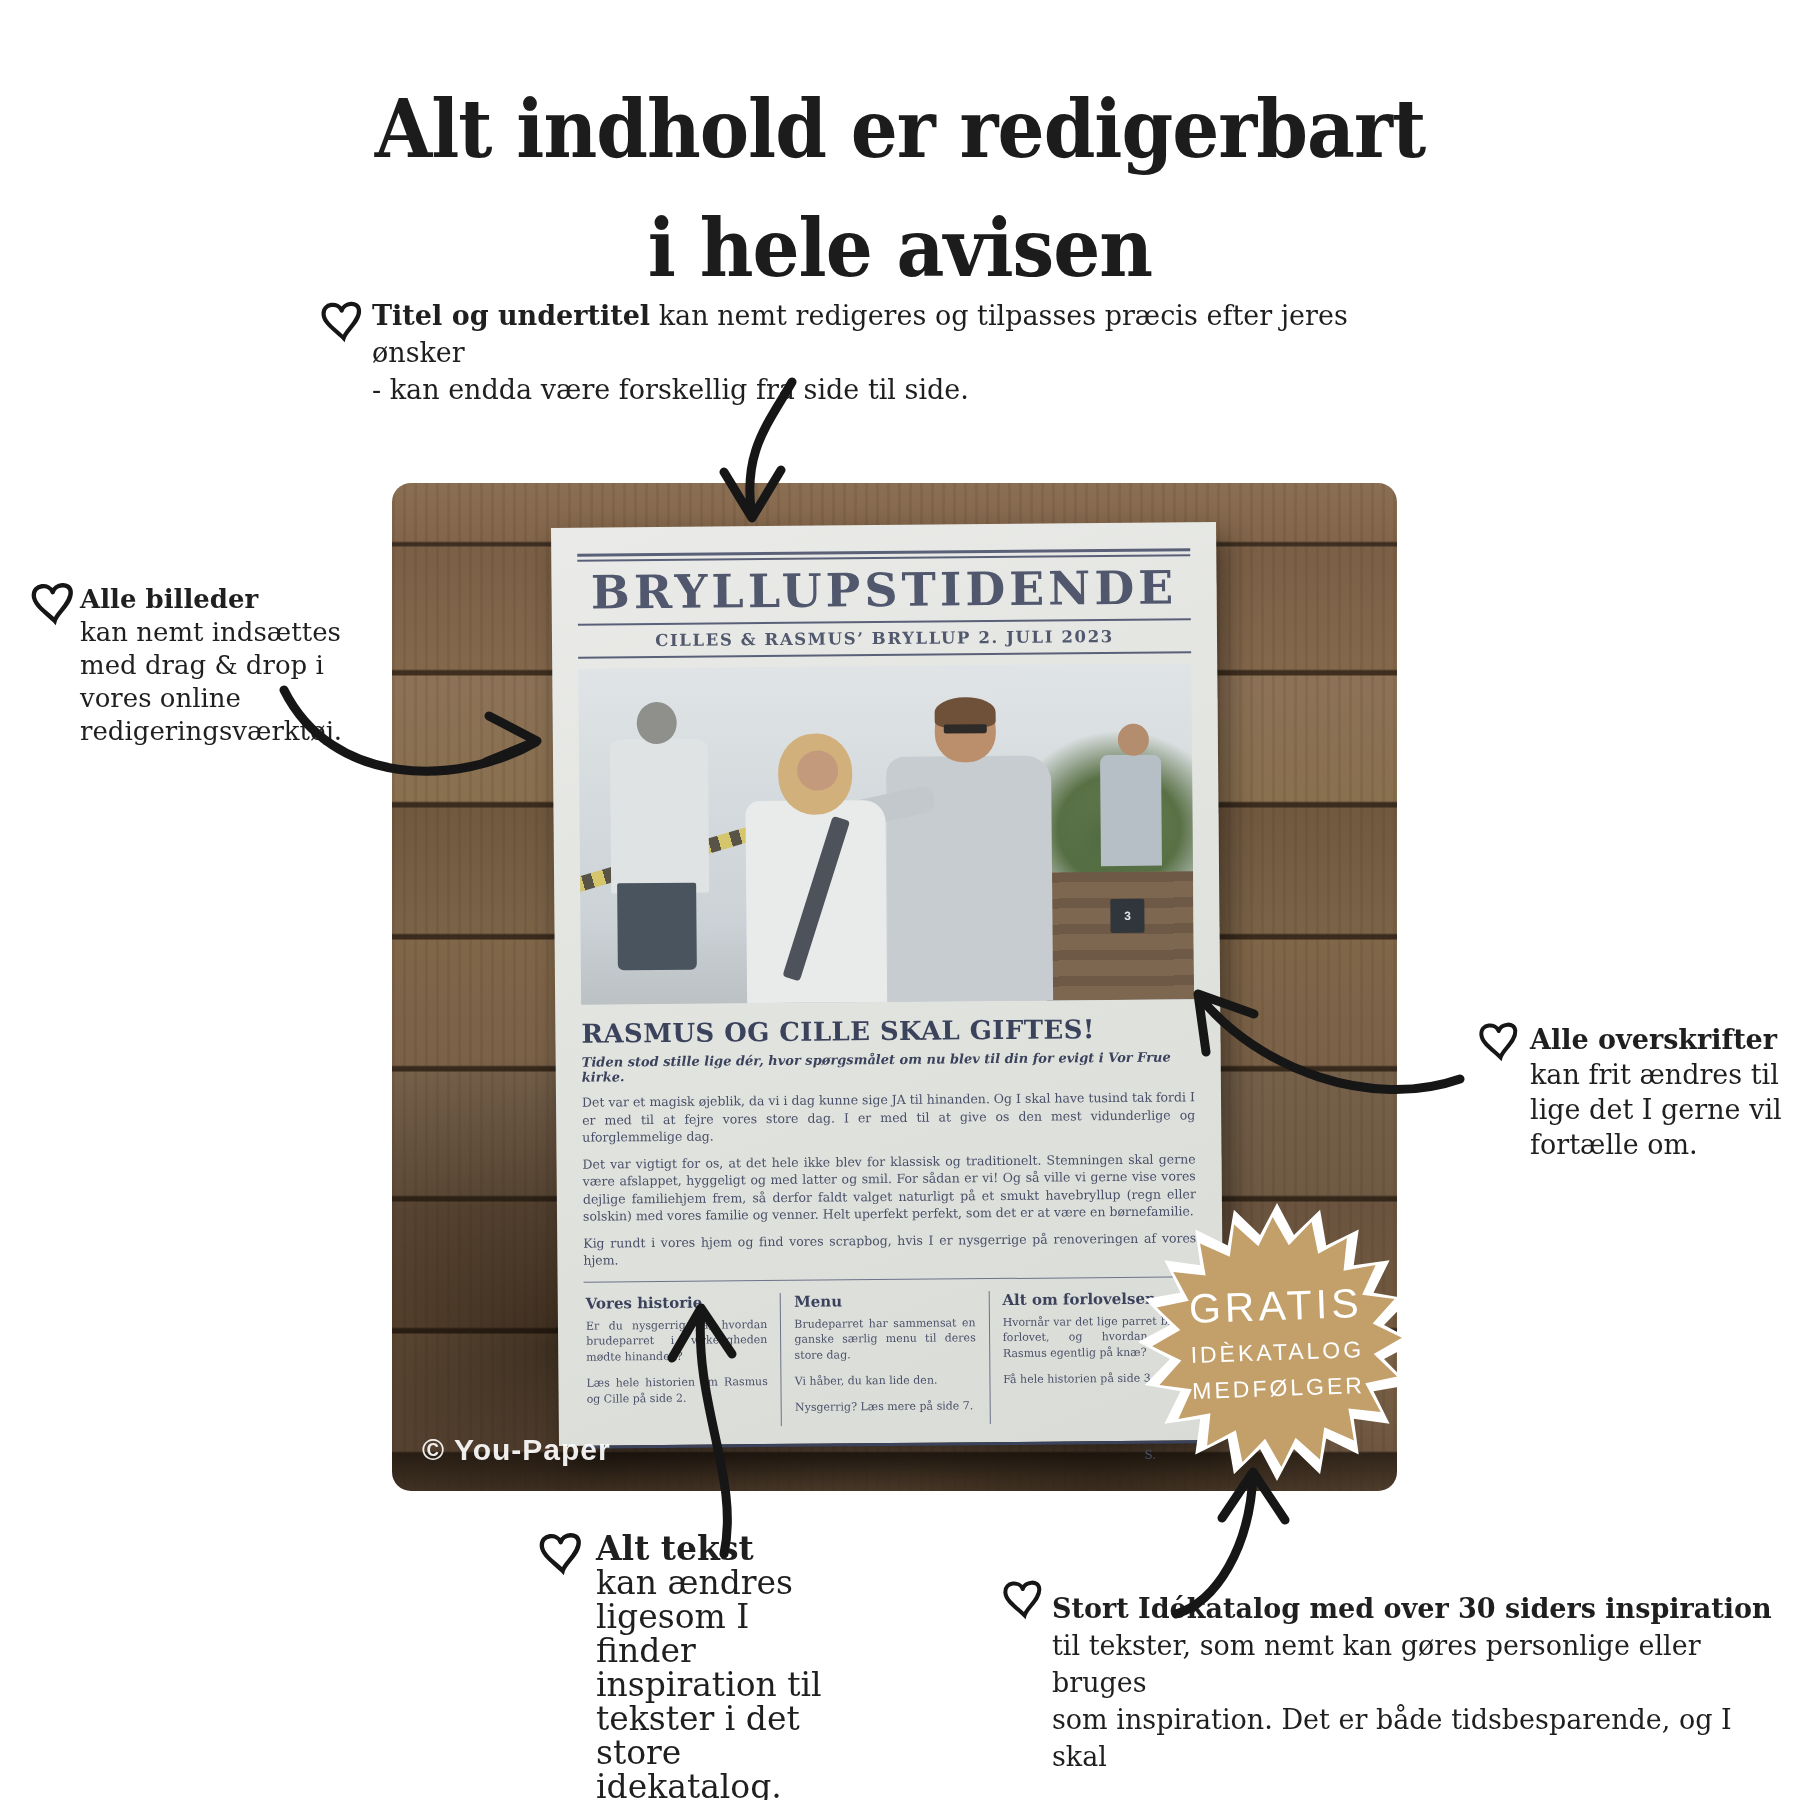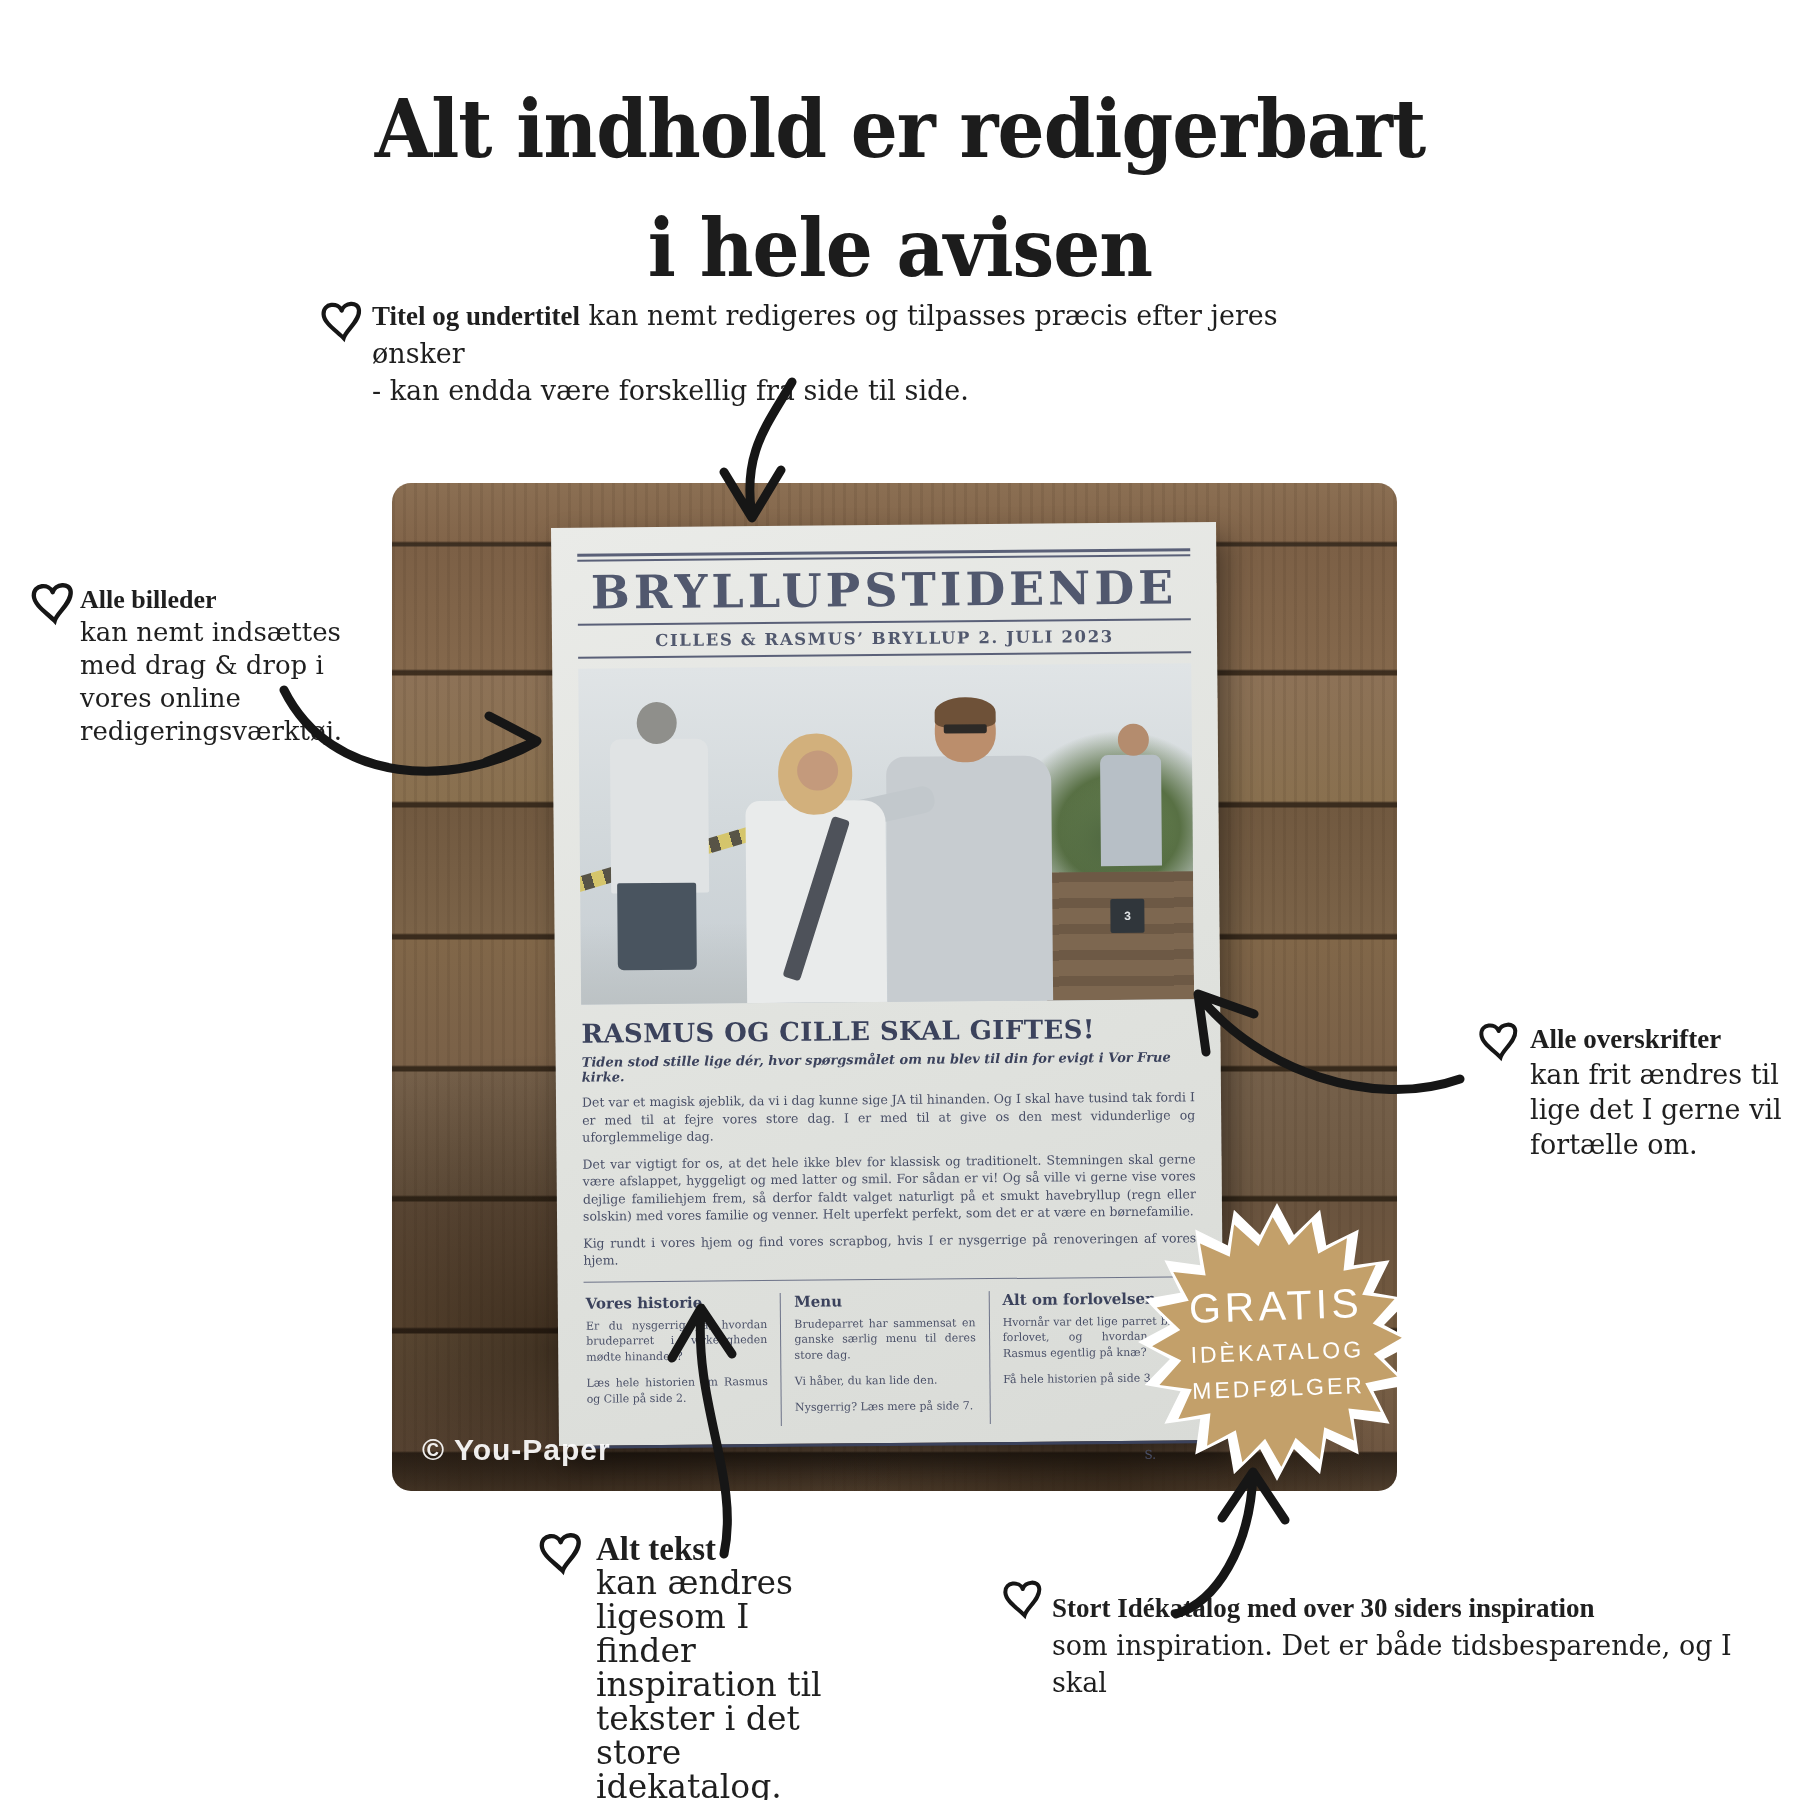--- a/index.html
+++ b/index.html
@@ -7,21 +7,21 @@
   body { position:relative; font-family:"DejaVu Serif", serif; color:#1d1d1d; overflow:hidden; }
 
   
   .main-title { position:absolute; top:70px; left:0; width:100%; text-align:center;
     font-weight:bold; font-size:74px; line-height:110px; letter-spacing:-1px;
     transform:scaleY(1.08); transform-origin:top center; color:#1c1c1c; }
 
   
   .heart { position:absolute; transform:rotate(-6deg); }
   .ann { position:absolute; font-size:27px; line-height:37px; color:#1f1f1f; }
-  .ann .b { font-weight:bold;font-family:Liberation Serif, serif; }
+  .ann .b { font-weight:bold; }
   .ann .line { display:block; }
 
   .ann-title   { left:372px; top:297px;  width:1000px; }
   .ann-images  { left:80px;  top:583px;  width:280px;  font-size:26px; line-height:33px; }
   .ann-heads   { left:1530px;top:1022px; width:300px;  line-height:35px; }
   .ann-text    { left:596px; top:1532px; width:280px;  font-size:33px; line-height:34px; }
   .ann-catalog { left:1052px;top:1578px; width:720px;  line-height:37px;margin-top:12px; }
 
   
   .photo { position:absolute; left:392px; top:483px; width:1005px; height:1008px; overflow:hidden;
@@ -163,20 +163,21 @@
 <div class="ann ann-text">
   <span class="line b">Alt tekst</span>
   <span class="line">kan ændres ligesom I</span>
   <span class="line">finder inspiration til</span>
   <span class="line">tekster i det store</span>
   <span class="line">idekatalog.</span>
 </div>
 
 <div class="ann ann-catalog">
   <span class="line b">Stort Idékatalog med over 30 siders inspiration</span>
+  <span class="line">til tekster, som nemt kan gøres personlige eller bruges</span>
   <span class="line">som inspiration. Det er både tidsbesparende, og I skal</span>
 </div>
 
 <div class="photo">
   <div class="newspaper">
     <div class="np-rule-double"></div>
     <div class="np-masthead">BRYLLUPSTIDENDE</div>
     <div class="np-rule"></div>
     <div class="np-dateline">CILLES &amp; RASMUS’ BRYLLUP 2. JULI 2023</div>
     <div class="np-rule"></div>

